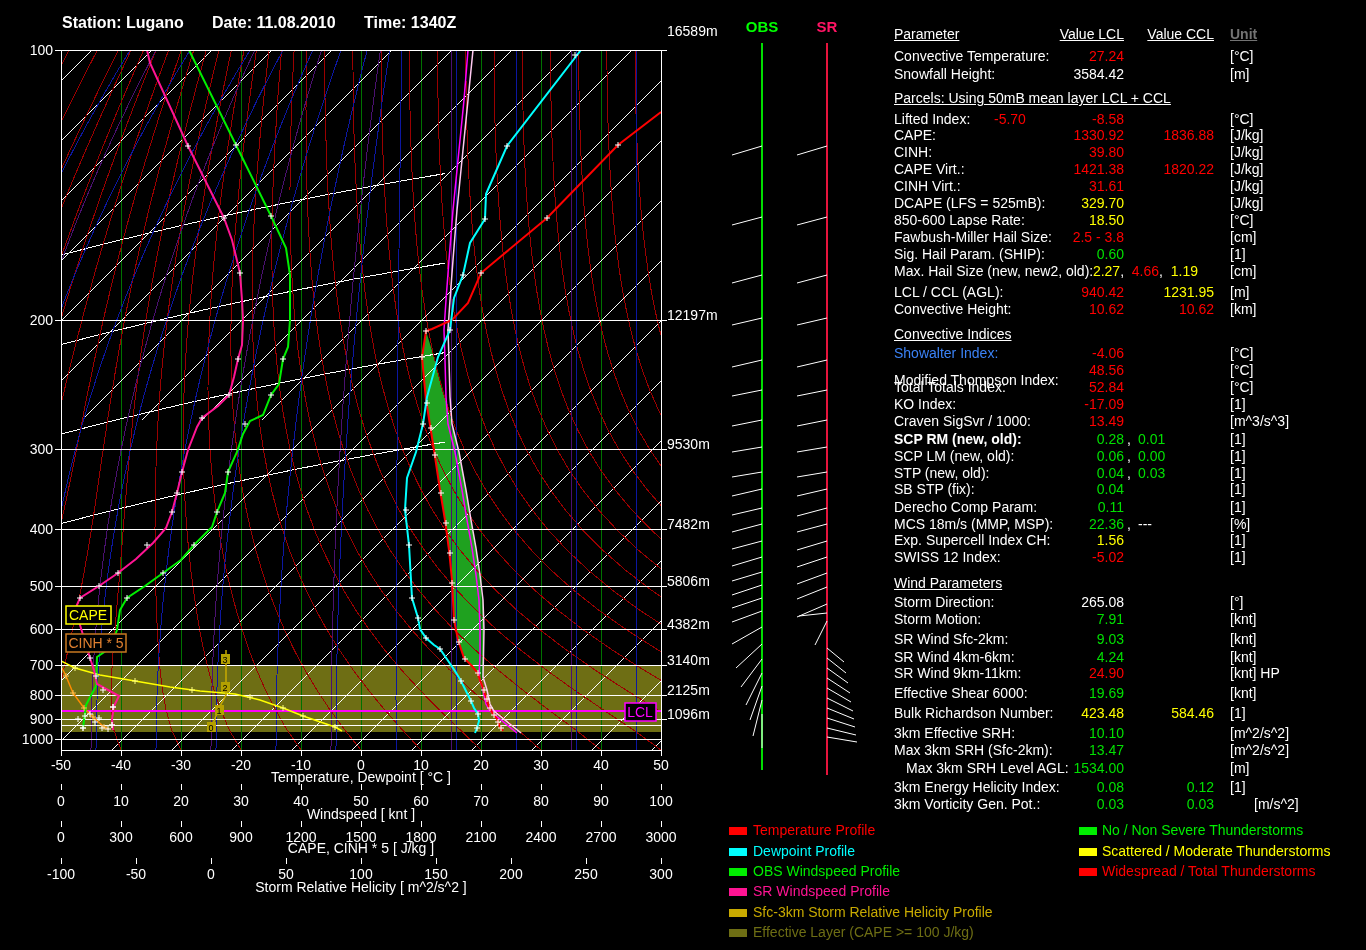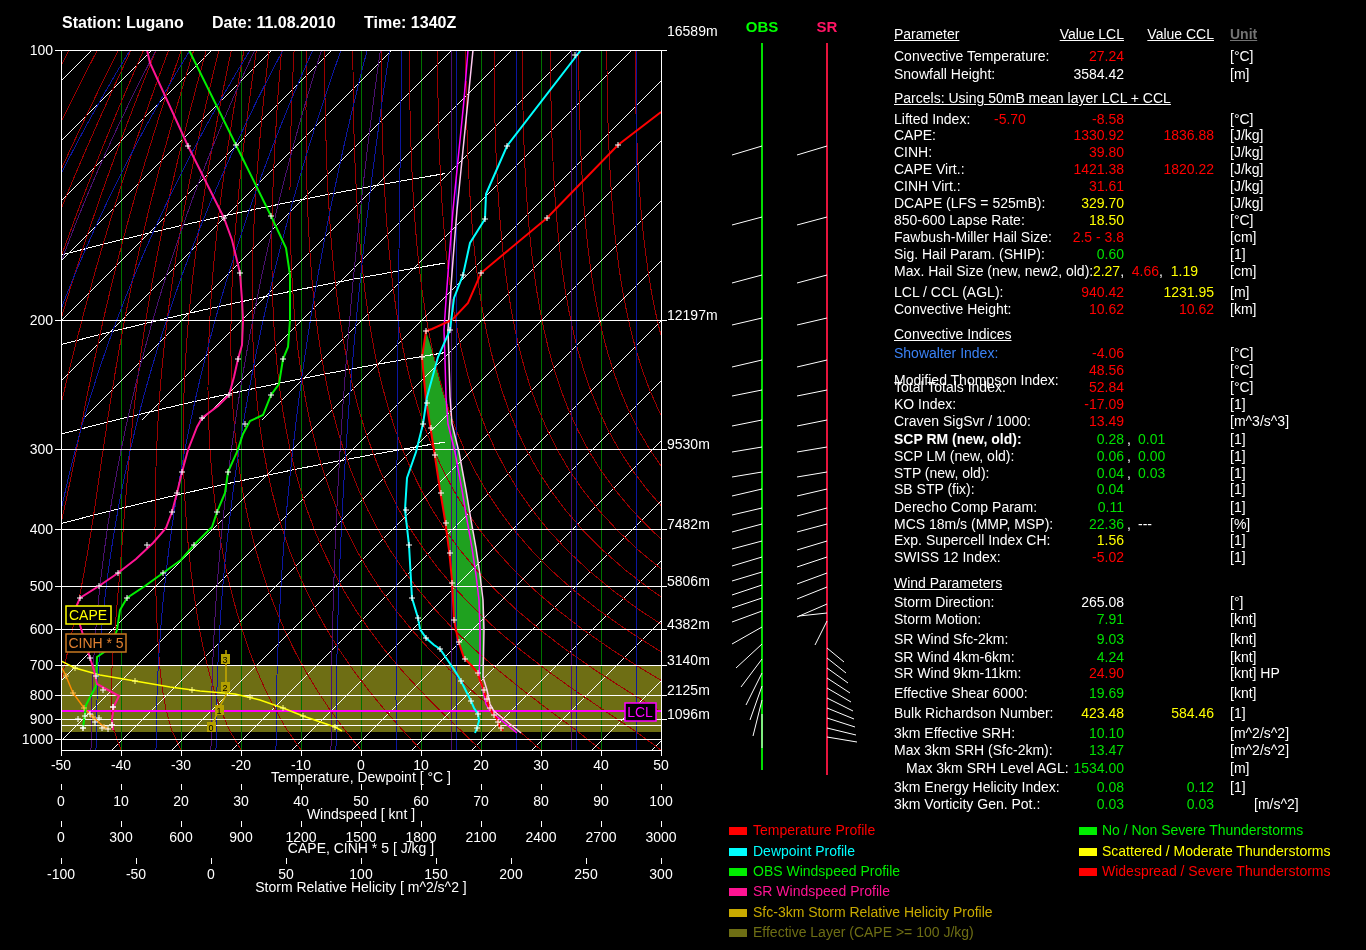--- a/index.html
+++ b/index.html
@@ -396,13 +396,13 @@
 <div style="position:absolute;left:753px;top:883px;color:#ff1493">SR Windspeed Profile</div>
 <div style="position:absolute;left:729px;top:908.5px;width:18px;height:8px;background:#c8aa00"></div>
 <div style="position:absolute;left:753px;top:903.5px;color:#c8aa00">Sfc-3km Storm Relative Helicity Profile</div>
 <div style="position:absolute;left:729px;top:929px;width:18px;height:8px;background:#6e6e14"></div>
 <div style="position:absolute;left:753px;top:924px;color:#6e6e14">Effective Layer (CAPE &gt;= 100 J/kg)</div>
 <div style="position:absolute;left:1079px;top:827px;width:18px;height:8px;background:#00ee00"></div>
 <div style="position:absolute;left:1102px;top:822px;color:#00ee00">No / Non Severe Thunderstorms</div>
 <div style="position:absolute;left:1079px;top:847.5px;width:18px;height:8px;background:#ffff00"></div>
 <div style="position:absolute;left:1102px;top:842.5px;color:#ffff00">Scattered / Moderate Thunderstorms</div>
 <div style="position:absolute;left:1079px;top:868px;width:18px;height:8px;background:#ff0000"></div>
-<div style="position:absolute;left:1102px;top:863px;color:#ff0000">Widespread / Severe Thunderstorms</div>
+<div style="position:absolute;left:1102px;top:863px;color:#ff0000">Widespread / Total Thunderstorms</div>
 
 </body></html>

